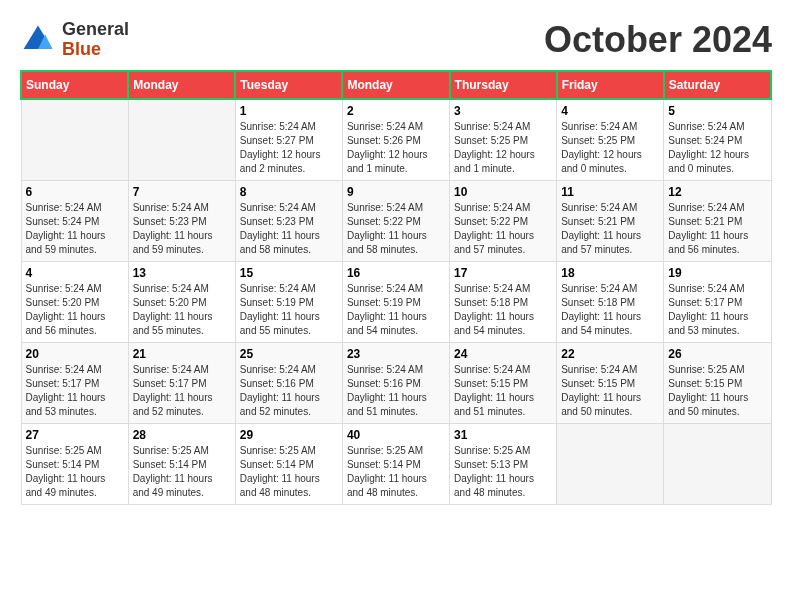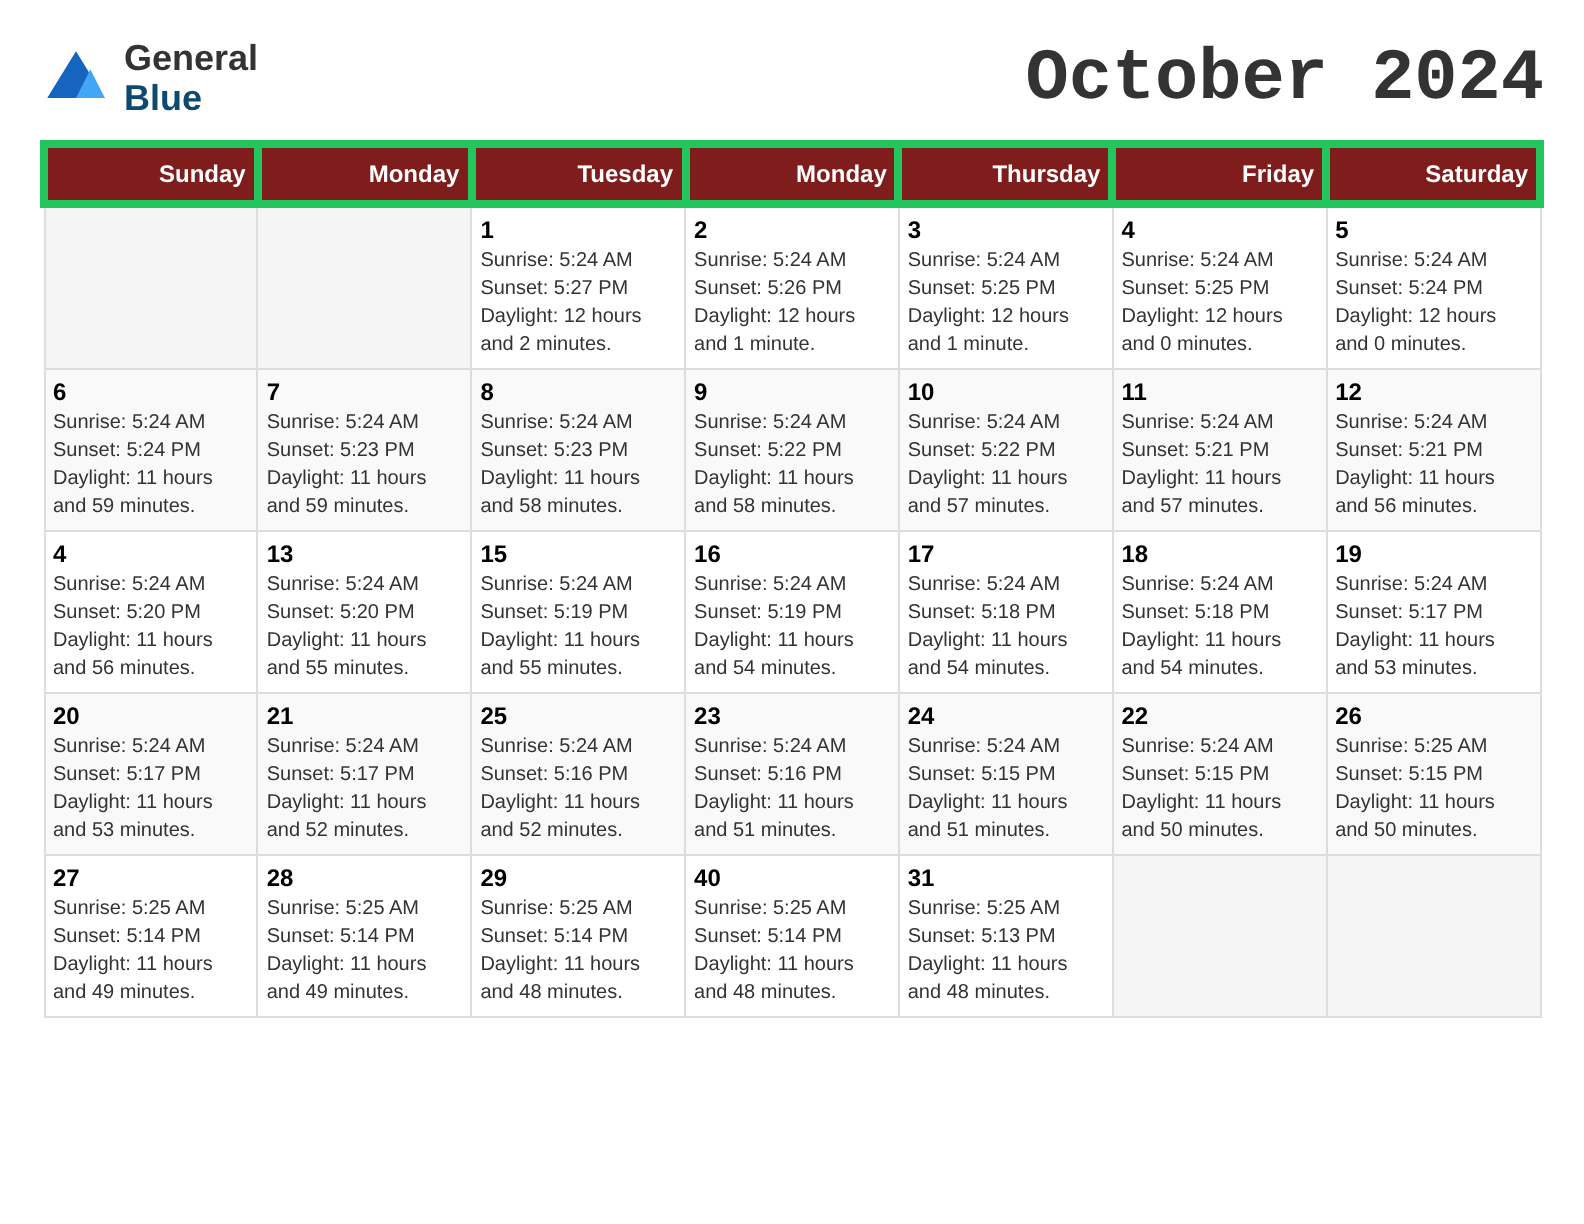--- a/index.html
+++ b/index.html
@@ -20,52 +20,51 @@
       display: flex;
       align-items: center;
       gap: 6px;
     }
     .logo-text {
       font-size: 18px;
       font-weight: bold;
       line-height: 1.1;
     }
     .logo-text .general { color: #333; }
-    .logo-text .blue { color: #0c4a6e; }
+    .logo-text .blue { color: #c2410c; }
     .logo-icon {
       width: 36px;
       height: 36px;
     }
     .title-block {
       text-align: left;
-      font-family: Liberation Mono, monospace;
     }
     .month-title {
       font-size: 36px;
       font-weight: bold;
       color: #333;
       line-height: 1.1;
     }
     .location {
       font-size: 14px;
       color: #555;
     }
     table {
       width: 100%;
       border-collapse: collapse;
       font-size: 11px;
     }
     thead tr th {
-      background-color: #7f1d1d;
+      background-color: #ef4444;
       color: #fff;
       padding: 6px 4px;
-      text-align: right;
+      text-align: left;
       font-size: 12px;
       font-weight: bold;
-      border: 4px solid #22c55e;
+      border: 2px solid #22c55e;
     }
     tbody tr td {
       border: 1px solid #ddd;
       vertical-align: top;
       padding: 4px;
       width: calc(100% / 7);
       min-height: 80px;
       background: #fff;
     }
     tbody tr:nth-child(even) td {

